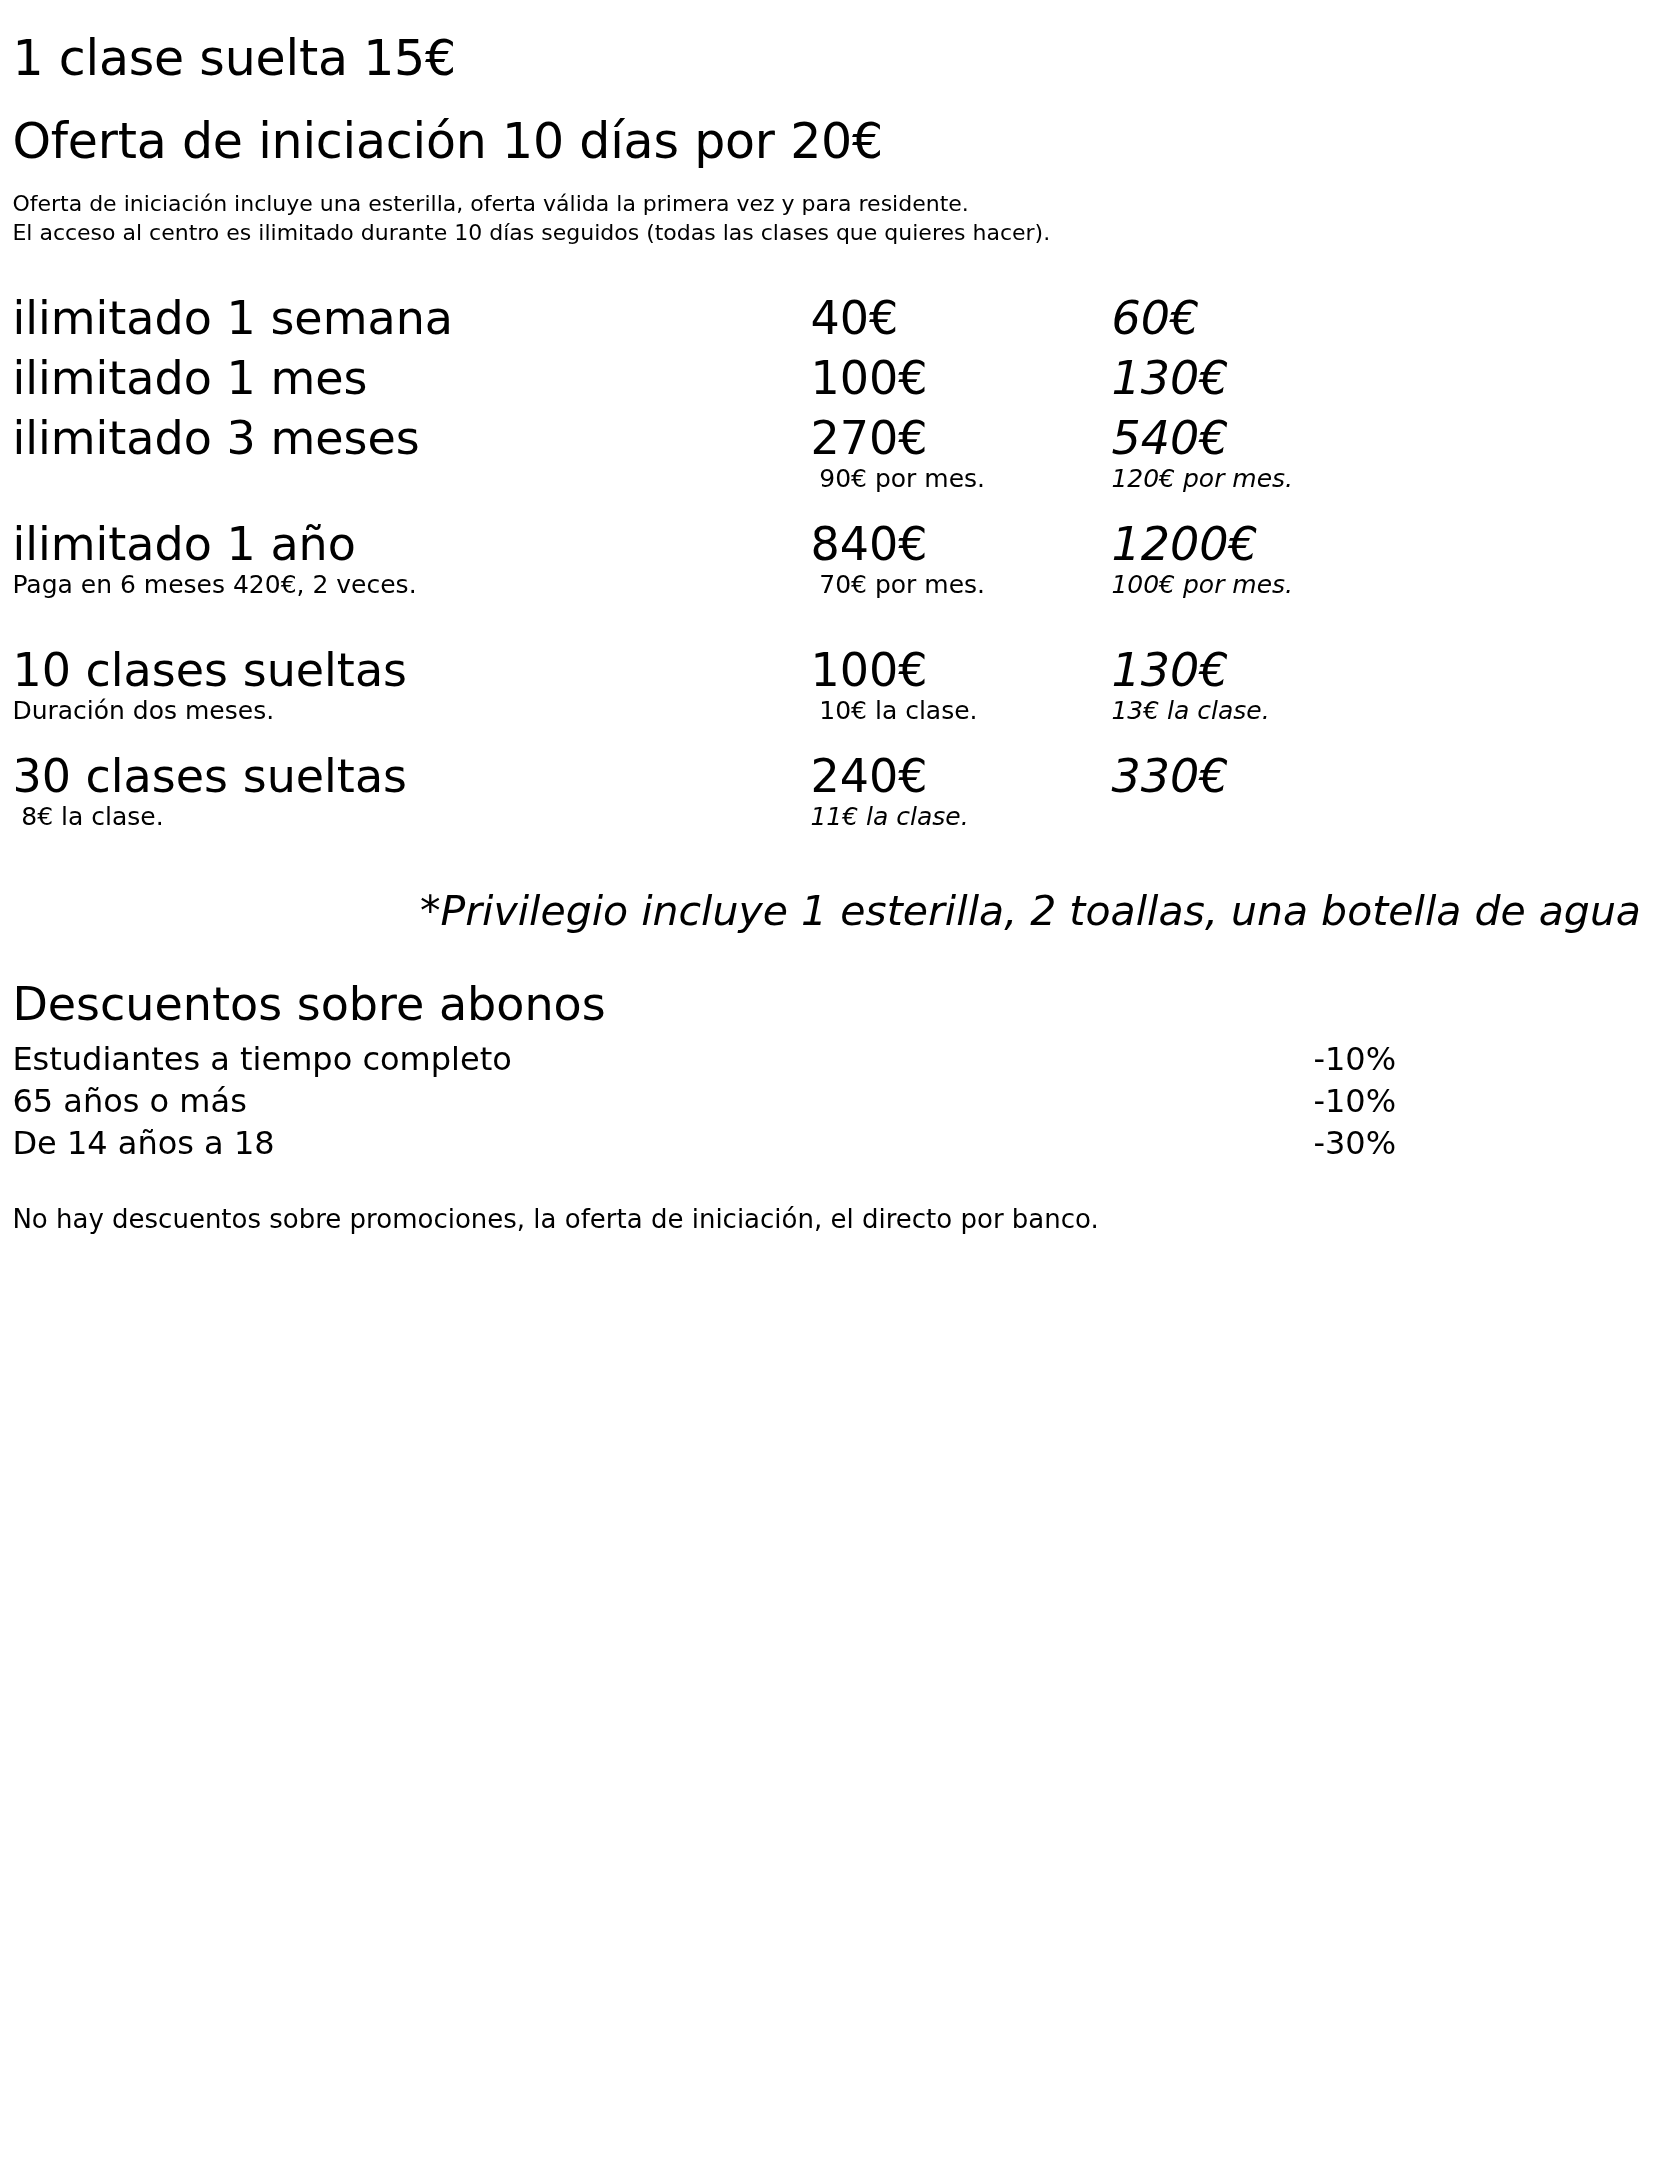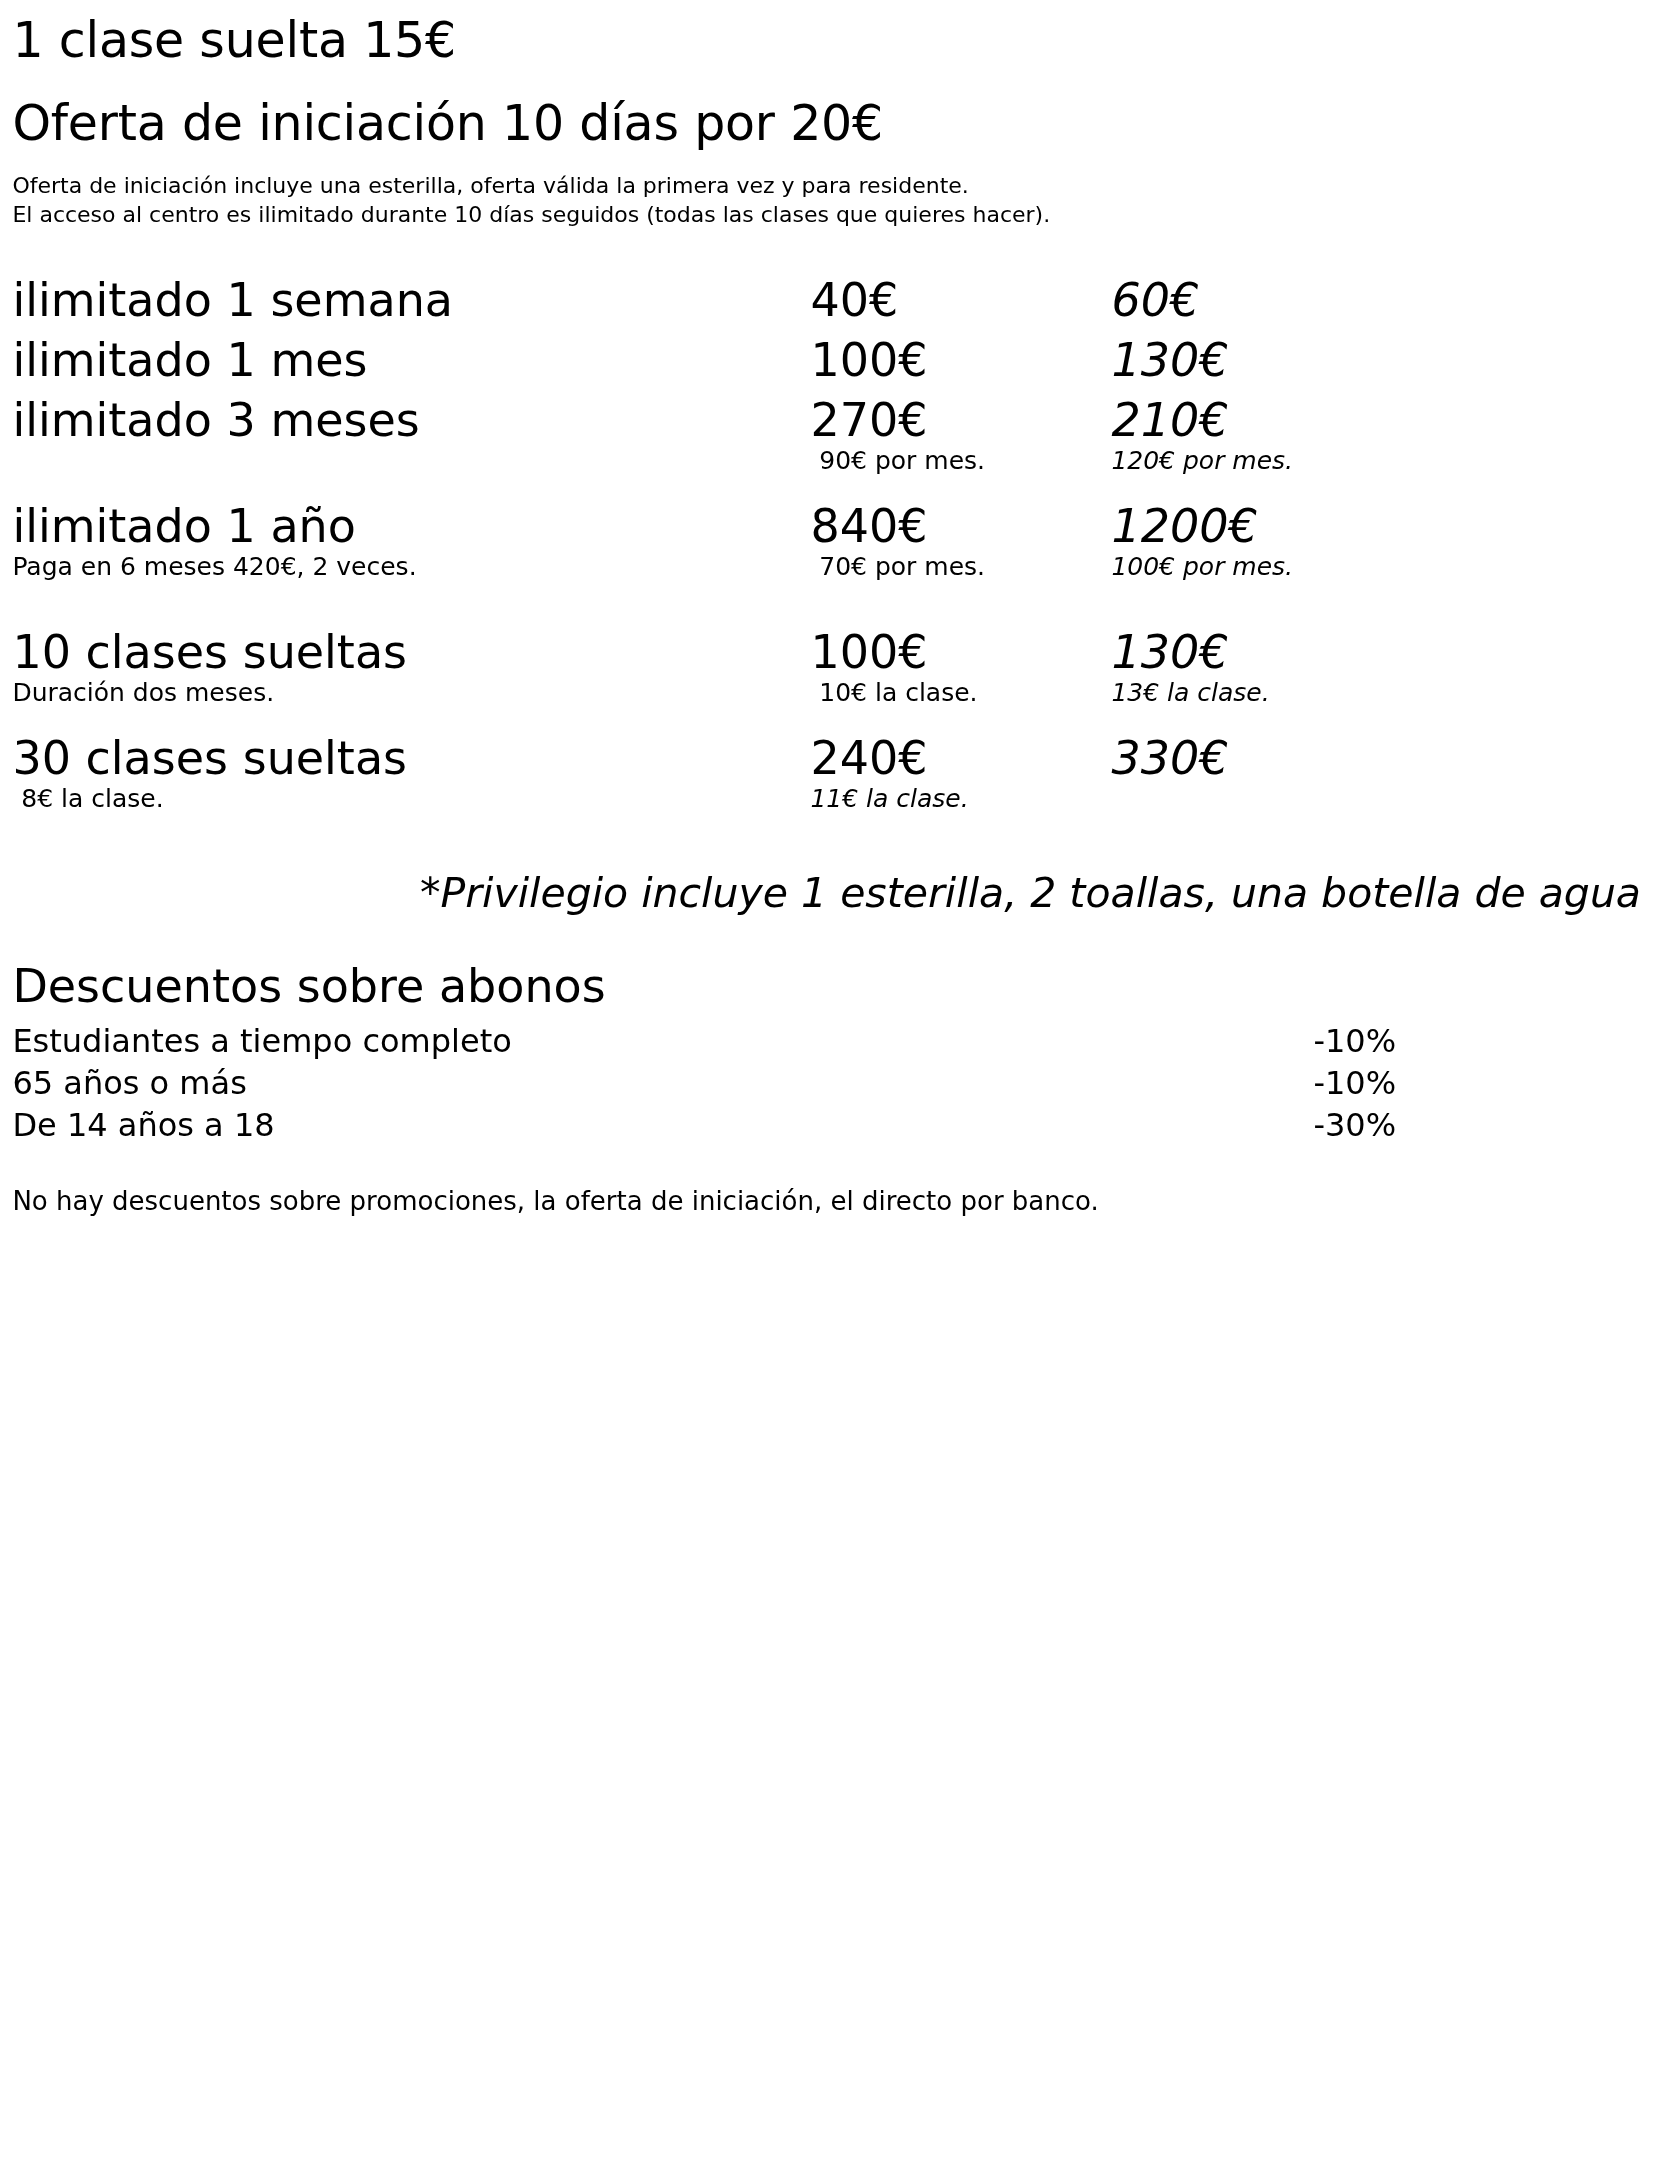--- a/index.html
+++ b/index.html
@@ -13,20 +13,21 @@
     font-family: "DejaVu Sans", sans-serif;
     color: #000000;
     -webkit-font-smoothing: antialiased;
   }
   .page {
     position: relative;
     width: 1676px;
     height: 1948px;
     box-sizing: border-box;
     padding: 16px 35px 0 12.4px;
+    margin-top: 18px;
   }
 
   
   .h-lead {
     font-size: 49px;
     font-weight: 400;
     line-height: 1.0;
     margin: 0 0 34px 0;
     letter-spacing: -0.2px;
   }
@@ -184,21 +185,21 @@
       <div class="label">ilimitado 1 mes</div>
       <div class="price">100€</div>
       <div class="price-priv">130€</div>
     </div>
 
     <div class="spacer-sm"></div>
 
     <div class="row">
       <div class="label">ilimitado 3 meses</div>
       <div class="price">270€</div>
-      <div class="price-priv">210€</div>
+      <div class="price-priv">540€</div>
     </div>
     <div class="row sub">
       <div class="sublabel"></div>
       <div class="subprice">90€ por mes.</div>
       <div class="subprice-priv">120€ por mes.</div>
     </div>
 
     <div class="spacer-md"></div>
 
     <div class="row">

